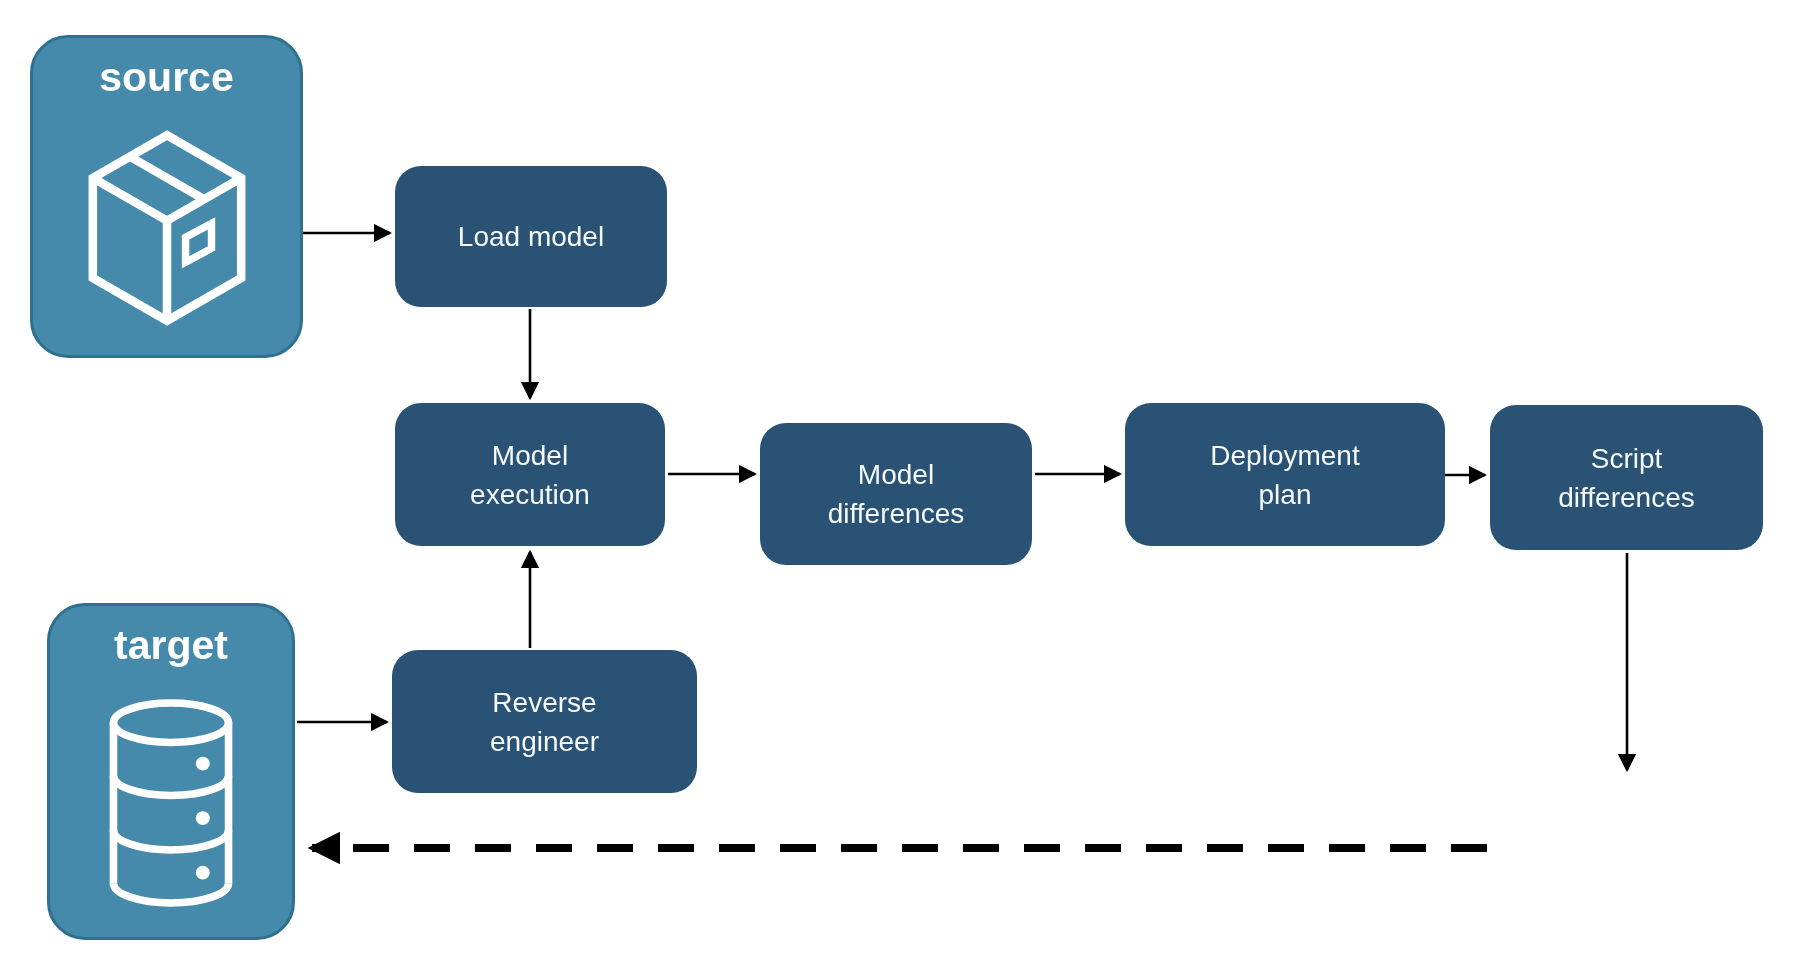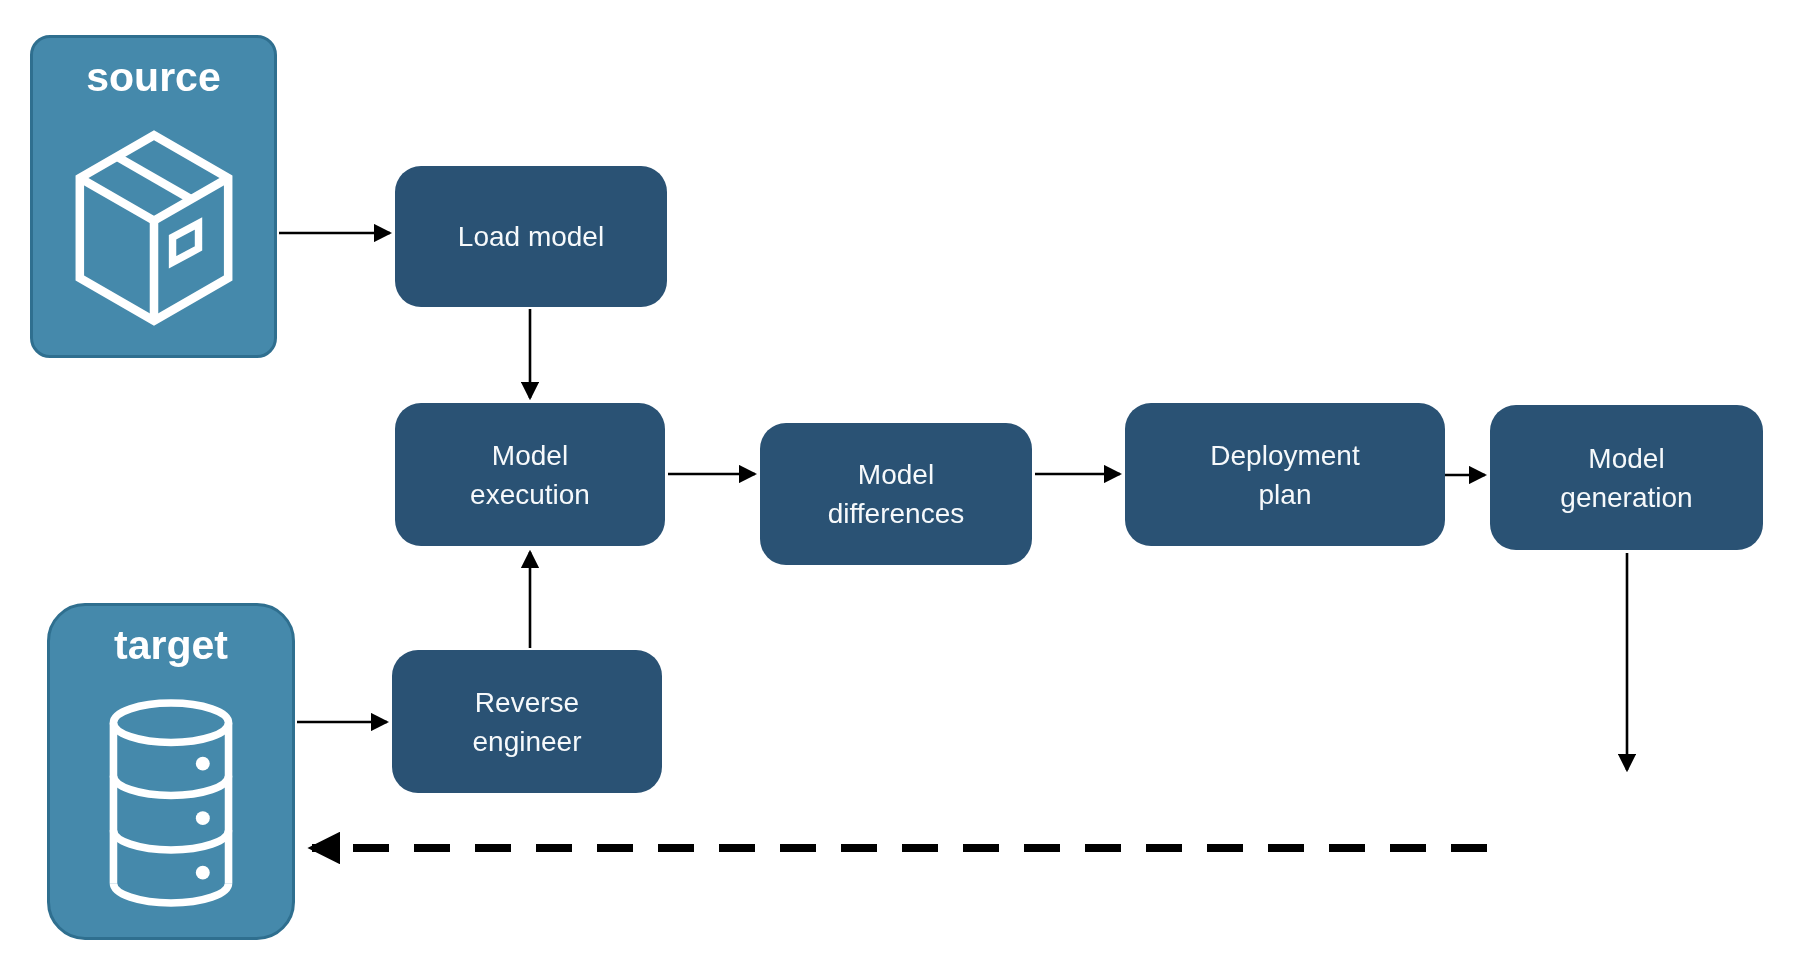--- a/index.html
+++ b/index.html
@@ -41,21 +41,21 @@
     <path d="M530,309 L530,398" stroke="#000000" stroke-width="2.6" fill="none" marker-end="url(#ah)"></path>
     <path d="M668,474 L755,474" stroke="#000000" stroke-width="2.6" fill="none" marker-end="url(#ah)"></path>
     <path d="M1035,474 L1120,474" stroke="#000000" stroke-width="2.6" fill="none" marker-end="url(#ah)"></path>
     <path d="M1398,475 L1485,475" stroke="#000000" stroke-width="2.6" fill="none" marker-end="url(#ah)"></path>
     <path d="M1627,553 L1627,770" stroke="#000000" stroke-width="2.6" fill="none" marker-end="url(#ah)"></path>
     <path d="M297,722 L387,722" stroke="#000000" stroke-width="2.6" fill="none" marker-end="url(#ah)"></path>
     <path d="M530,648 L530,552" stroke="#000000" stroke-width="2.6" fill="none" marker-end="url(#ah)"></path>
     <path d="M1487,848 L312,848" stroke="#000000" stroke-width="8" fill="none" stroke-dasharray="36 25" marker-end="url(#ahb)"></path>
   </svg>
 
-  <div class="entity" style="left:30px; top:35px; width:247px; height:323px;border-radius:20px;">
+  <div class="entity" style="left:30px; top:35px; width:273px; height:323px;">
     <div class="elbl">source</div>
     <div class="icon-wrap">
       <svg width="188" height="204" viewBox="0 0 100 110" fill="none" stroke="#ffffff" stroke-width="4.6" stroke-miterlimit="6">
         <path d="M10,28 L50,5 L90,28 L90,82 L50,105 L10,82 Z"></path>
         <path d="M10,28 L50,51 L90,28"></path>
         <path d="M50,51 L50,105"></path>
         <path d="M30,16.5 L70,39.5"></path>
         <path d="M60,60 L74,52.5 L74,66 L60,73.5 Z" stroke-width="4"></path>
       </svg>
     </div>
@@ -88,21 +88,21 @@
 
   <div class="node" style="left:760px; top:403px; width:272px; height:142px;margin-top:20px;">
     <span class="lbl">Model differences</span>
   </div>
 
   <div class="node" style="left:1125px; top:403px; width:320px; height:143px;">
     <span class="lbl">Deployment plan</span>
   </div>
 
   <div class="node" style="left:1490px; top:405px; width:273px; height:145px;">
-    <span class="lbl">Model generation</span>
+    <span class="lbl">Script differences</span>
   </div>
 
-  <div class="node" style="left:392px; top:650px; width:270px; height:143px;">
+  <div class="node" style="left:392px; top:650px; width:305px; height:143px;">
     <span class="lbl">Reverse engineer</span>
   </div>
 
 
 </div>
 
 </body></html>

